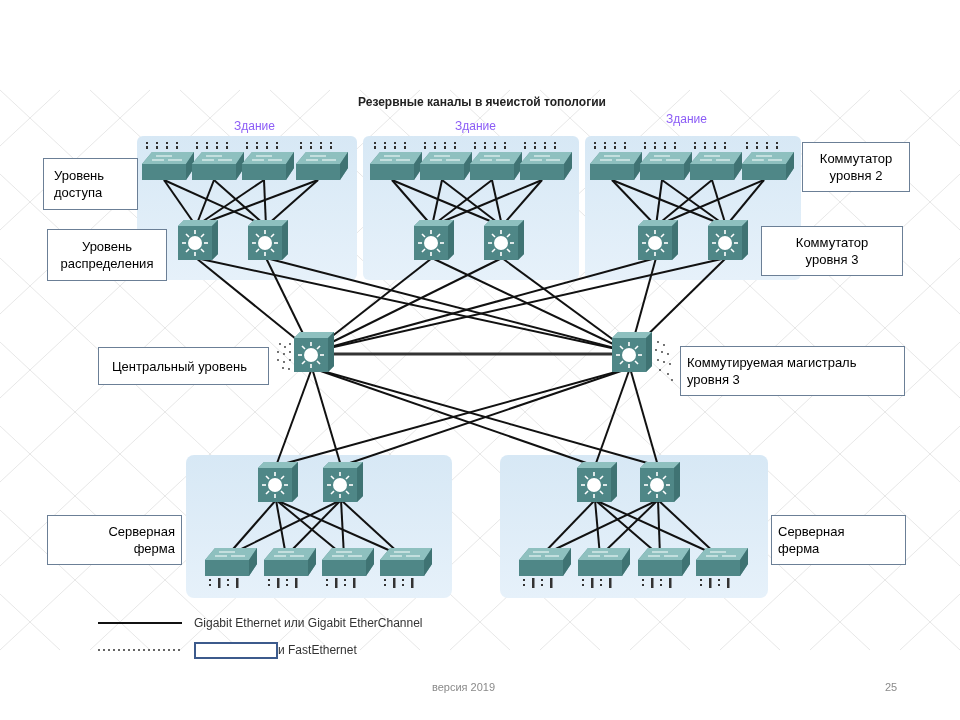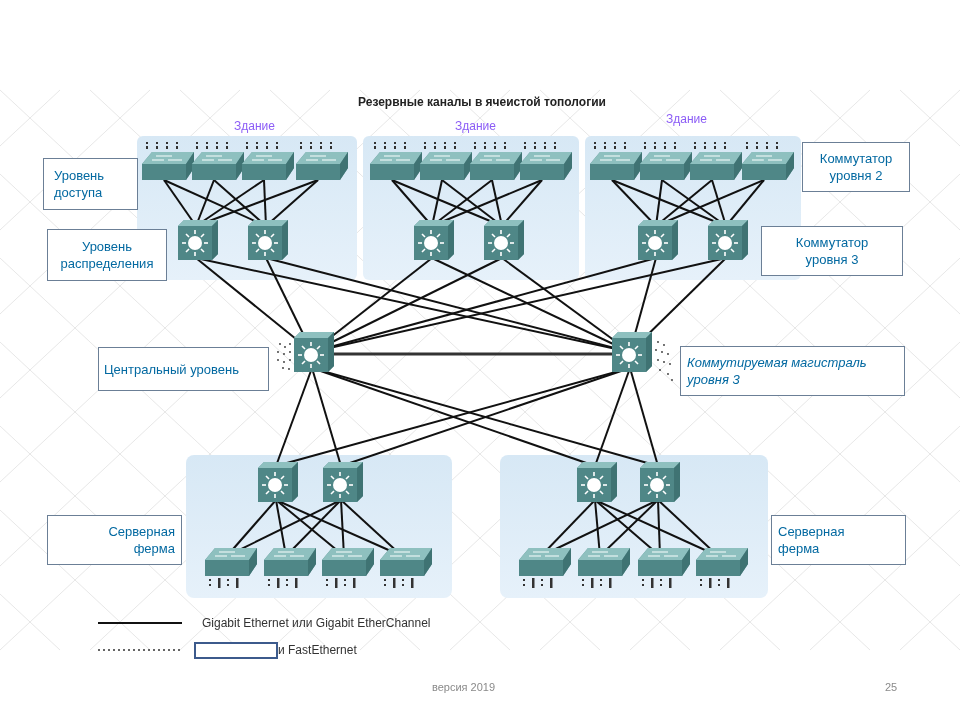--- a/index.html
+++ b/index.html
@@ -1,18 +1,18 @@
 <!DOCTYPE html>
 <html><head>
 <meta charset="utf-8">
 <style>
   html,body{margin:0;padding:0;background:#ffffff;}
   body{width:960px;height:720px;position:relative;overflow:hidden;font-family:"Liberation Sans",sans-serif;}
   #diagram{position:absolute;left:0;top:0;width:960px;height:720px;}
-  .label-box{position:absolute;background:#ffffff;border:1.5px solid #6b7f96;box-sizing:border-box;color:#0369a1;font-size:13px;line-height:17px;display:flex;flex-direction:column;justify-content:center;}
+  .label-box{position:absolute;background:#ffffff;border:1.5px solid #6b7f96;box-sizing:border-box;color:#000000;font-size:13px;line-height:17px;display:flex;flex-direction:column;justify-content:center;}
   .title{position:absolute;font-size:12px;font-weight:bold;color:#222;margin-left:25px;}
   .bldg-label{position:absolute;font-size:12px;color:#8b5cf6;}
   .legend-text{position:absolute;font-size:12px;color:#333;}
   .footer{position:absolute;font-size:11px;color:#8a8a8a;}
 </style>
 </head>
 <body>
 
 <svg id="diagram" viewBox="0 0 960 720" xmlns="http://www.w3.org/2000/svg">
   <defs>
@@ -359,41 +359,41 @@
 <div class="bldg-label" style="left:666px;top:112px;">Здание</div>
 
 <div class="label-box" style="left:43px;top:158px;width:95px;height:52px;padding-left:10px;">
   <span>Уровень</span>
   <span>доступа</span>
 </div>
 <div class="label-box" style="left:47px;top:229px;width:120px;height:52px;align-items:center;">
   <span>Уровень</span>
   <span>распределения</span>
 </div>
-<div class="label-box" style="left:98px;top:347px;width:171px;height:44px;padding-left:5px;">
+<div class="label-box" style="left:98px;top:347px;width:171px;height:38px;padding-left:13px;">
   <span>Центральный уровень</span>
 </div>
 <div class="label-box" style="left:802px;top:142px;width:108px;height:50px;align-items:center;">
   <span>Коммутатор</span>
   <span>уровня 2</span>
 </div>
 <div class="label-box" style="left:761px;top:226px;width:142px;height:50px;align-items:center;">
   <span>Коммутатор</span>
   <span>уровня 3</span>
 </div>
-<div class="label-box" style="left:680px;top:346px;width:225px;height:50px;padding-left:6px;font-style:italic;">
+<div class="label-box" style="left:680px;top:346px;width:225px;height:50px;padding-left:6px;">
   <span>Коммутируемая магистраль</span>
   <span>уровня 3</span>
 </div>
 <div class="label-box" style="left:47px;top:515px;width:135px;height:50px;align-items:flex-end;padding-right:6px;">
   <span>Серверная</span>
   <span>ферма</span>
 </div>
 <div class="label-box" style="left:771px;top:515px;width:135px;height:50px;padding-left:6px;">
   <span>Серверная</span>
   <span>ферма</span>
 </div>
 
-<div class="legend-text" style="left:202px;top:616px;text-align:right;">Gigabit Ethernet или Gigabit EtherChannel</div>
+<div class="legend-text" style="left:194px;top:616px;text-align:right;">Gigabit Ethernet или Gigabit EtherChannel</div>
 <div class="legend-text" style="left:278px;top:643px;">и FastEthernet</div>
 
 <div class="footer" style="left:432px;top:681px;">версия 2019</div>
 <div class="footer" style="left:885px;top:681px;">25</div>
 
 </body></html>

